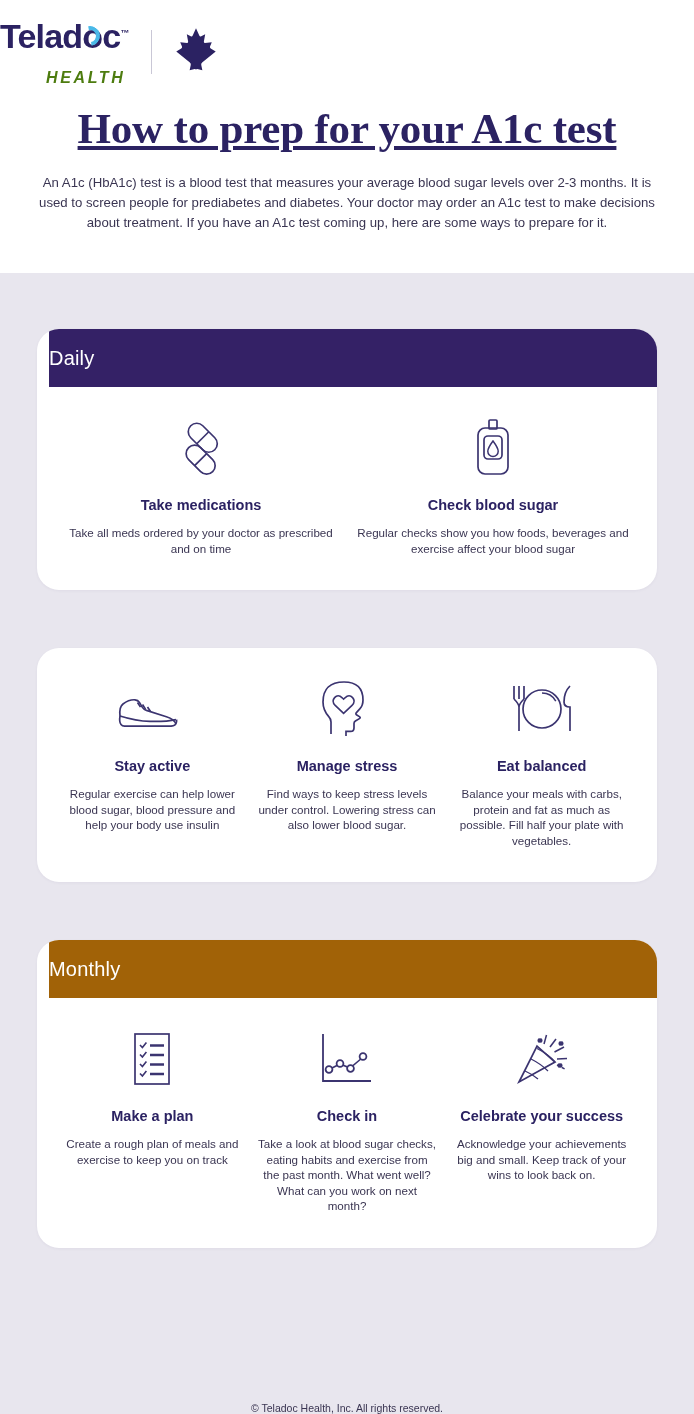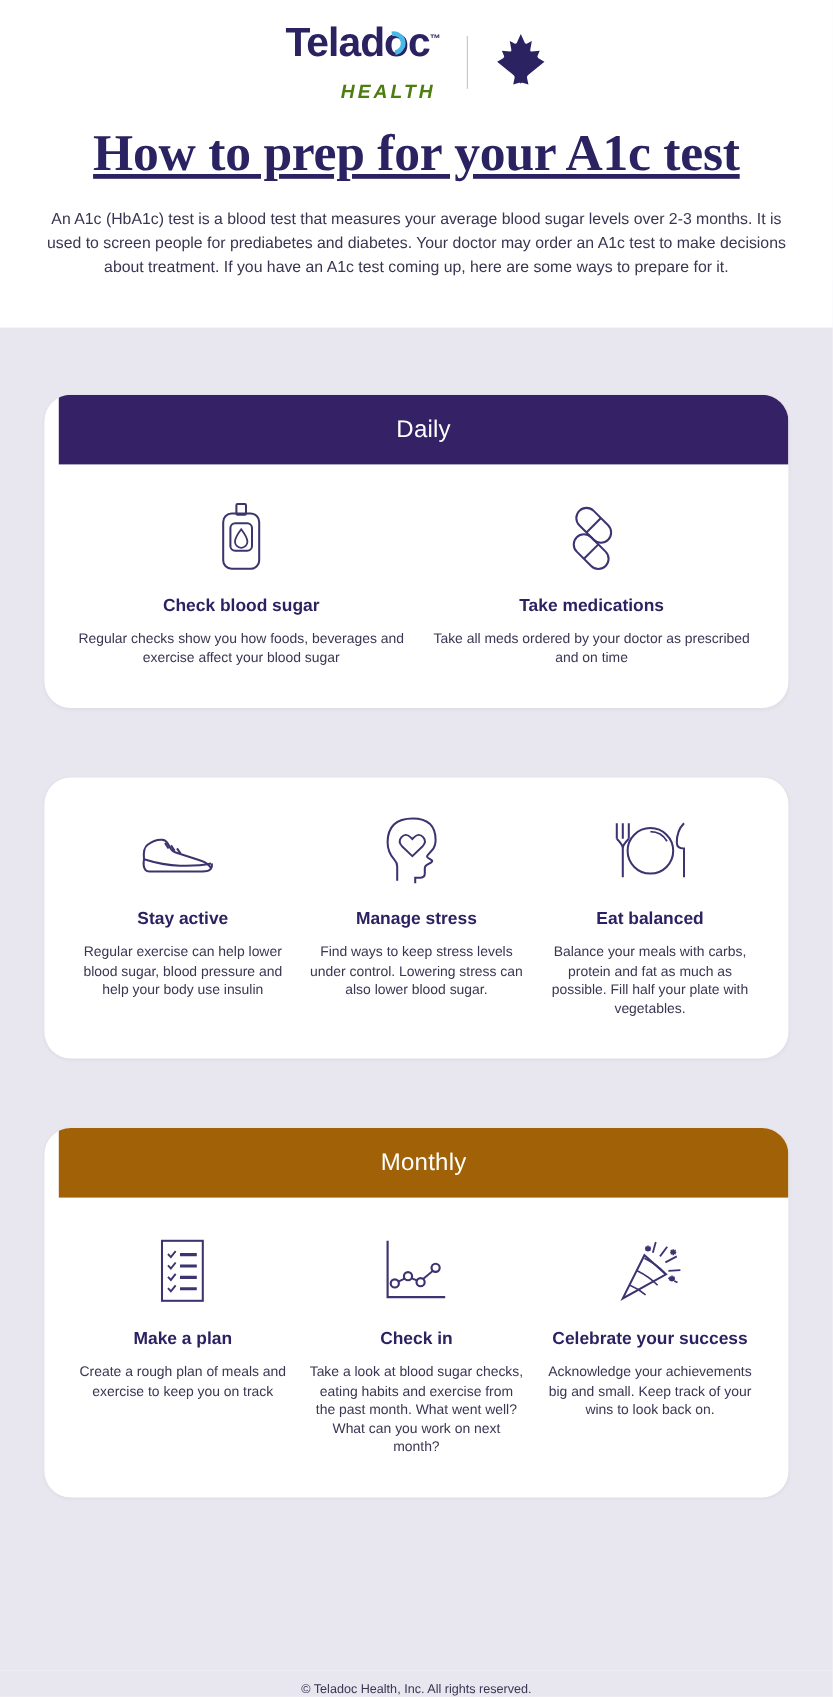--- a/index.html
+++ b/index.html
@@ -16,21 +16,20 @@
   
   .header {
     background: #ffffff;
     padding-top: 26px;
     text-align: center;
   }
 
   .logo-row {
     display: flex;
     align-items: center;
-    justify-content: center;
     gap: 0px;
     height: 52px;
   }
 
   .logo-block { position: relative; display: block; line-height: 1; }
 
   .logo-wordmark {
     font-family: "Liberation Sans", sans-serif;
     font-size: 34px;
     font-weight: bold;
@@ -109,21 +108,20 @@
     border-radius: 22px;
     background: #ffffff;
     overflow: hidden;
     box-shadow: 0 1px 3px rgba(80,70,120,0.06);
   }
 
   .card-header {
     height: 58px;
     display: flex;
     align-items: center;
-    justify-content: center;
     color: #ffffff;
     font-size: 20px;
     font-weight: normal;
     letter-spacing: 0.2px;
     margin-left: 12px;
   }
 
   .card-body {
     display: flex;
     padding: 26px 18px 34px;
@@ -200,44 +198,44 @@
 
   <section class="card">
     <div class="card-header" style="background:#342166">
       <span>Daily</span>
     </div>
     <div class="card-body">
 
 
       <div class="col">
         <div class="icon-wrap">
-          <svg width="44" height="62" viewBox="0 0 44 62" fill="none" stroke="#3b3470" stroke-width="1.7">
-            <rect x="18" y="3" width="8" height="9" rx="1"></rect>
-            <rect x="7" y="11" width="30" height="46" rx="7"></rect>
-            <rect x="13" y="19" width="18" height="23" rx="4"></rect>
-            <path d="M22 24 q5.2 7 5.2 10.3 a5.2 5.2 0 0 1 -10.4 0 Q16.8 31 22 24 Z" stroke-width="1.5"></path>
-          </svg>
-        </div>
-        <div class="col-title">Check blood sugar</div>
-        <div class="col-desc">Regular checks show you how foods, beverages and exercise affect your blood sugar</div>
-      </div>
-
-      <div class="col">
-        <div class="icon-wrap">
           <svg width="60" height="58" viewBox="0 0 60 58" fill="none" stroke="#3b3470" stroke-width="1.7">
             <g transform="rotate(-45 30 29)">
               <rect x="30" y="6" width="17" height="34" rx="8.5"></rect>
               <path d="M30 23 H47"></path>
               <rect x="13" y="20" width="17" height="34" rx="8.5"></rect>
               <path d="M13 37 H30"></path>
             </g>
           </svg>
         </div>
         <div class="col-title">Take medications</div>
         <div class="col-desc">Take all meds ordered by your doctor as prescribed and on time</div>
+      </div>
+
+      <div class="col">
+        <div class="icon-wrap">
+          <svg width="44" height="62" viewBox="0 0 44 62" fill="none" stroke="#3b3470" stroke-width="1.7">
+            <rect x="18" y="3" width="8" height="9" rx="1"></rect>
+            <rect x="7" y="11" width="30" height="46" rx="7"></rect>
+            <rect x="13" y="19" width="18" height="23" rx="4"></rect>
+            <path d="M22 24 q5.2 7 5.2 10.3 a5.2 5.2 0 0 1 -10.4 0 Q16.8 31 22 24 Z" stroke-width="1.5"></path>
+          </svg>
+        </div>
+        <div class="col-title">Check blood sugar</div>
+        <div class="col-desc">Regular checks show you how foods, beverages and exercise affect your blood sugar</div>
       </div>
 
     </div>
   </section>
 
   <section class="card">
     <div class="card-body">
 
       <div class="col">
         <div class="icon-wrap">

